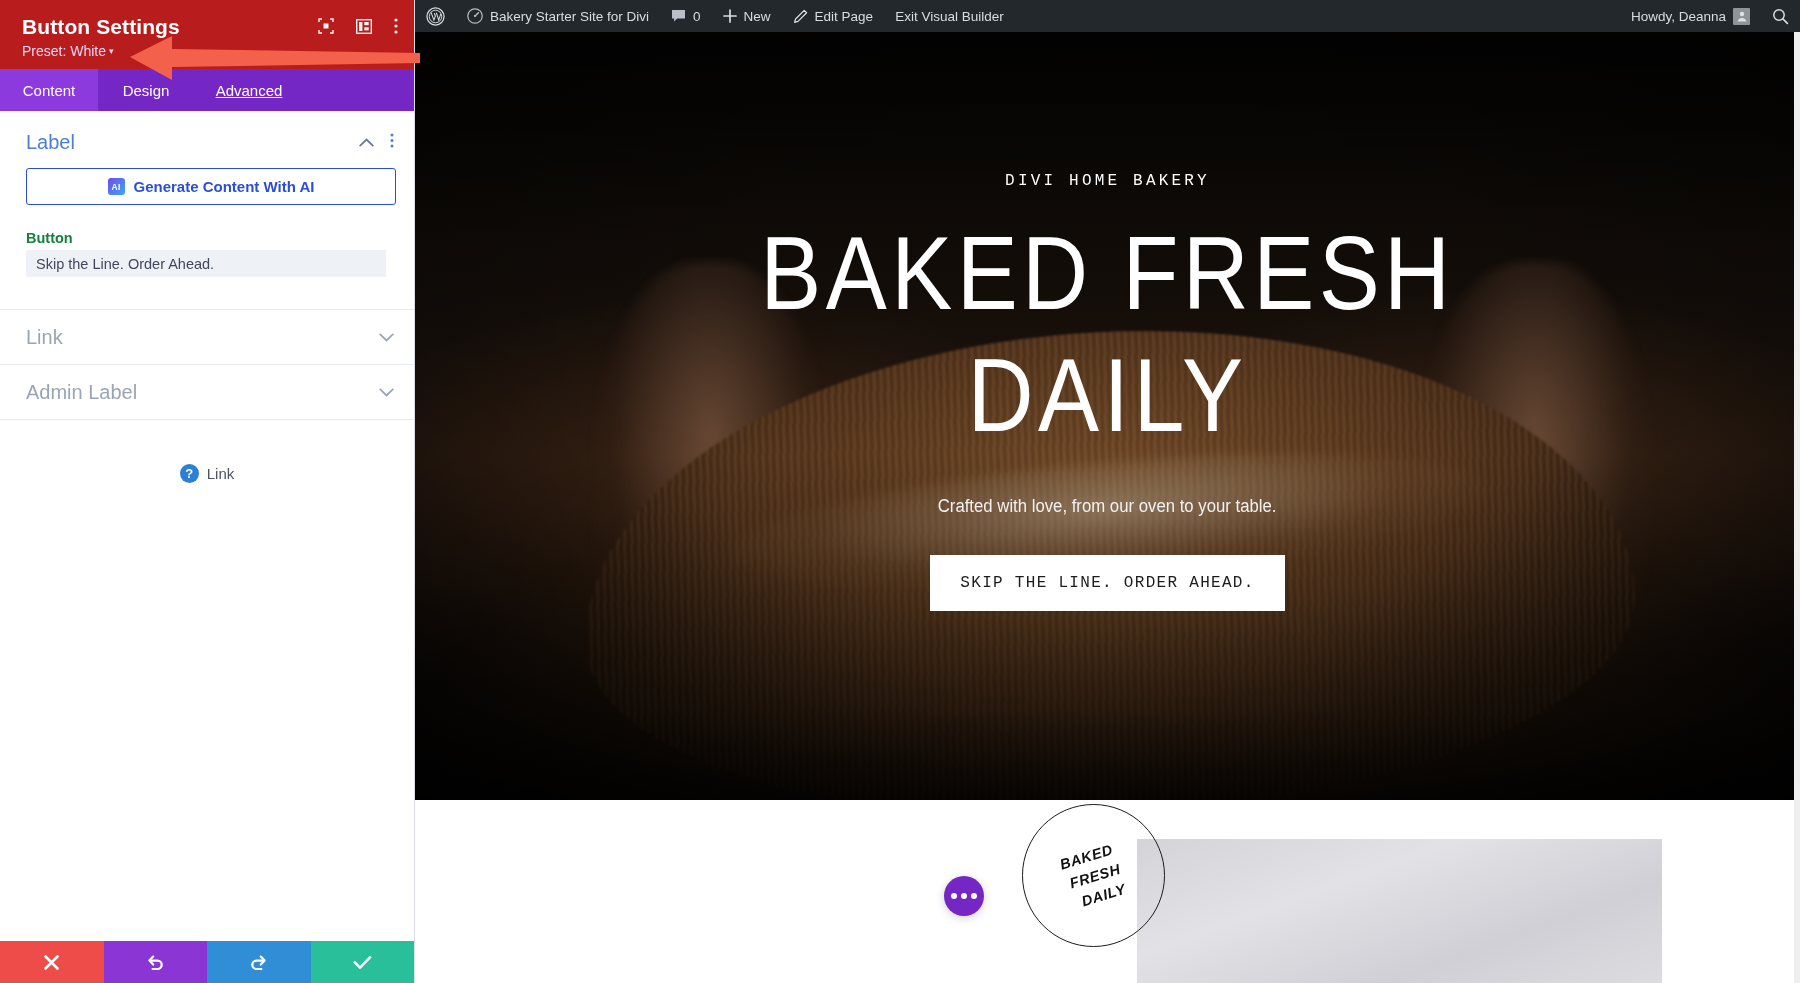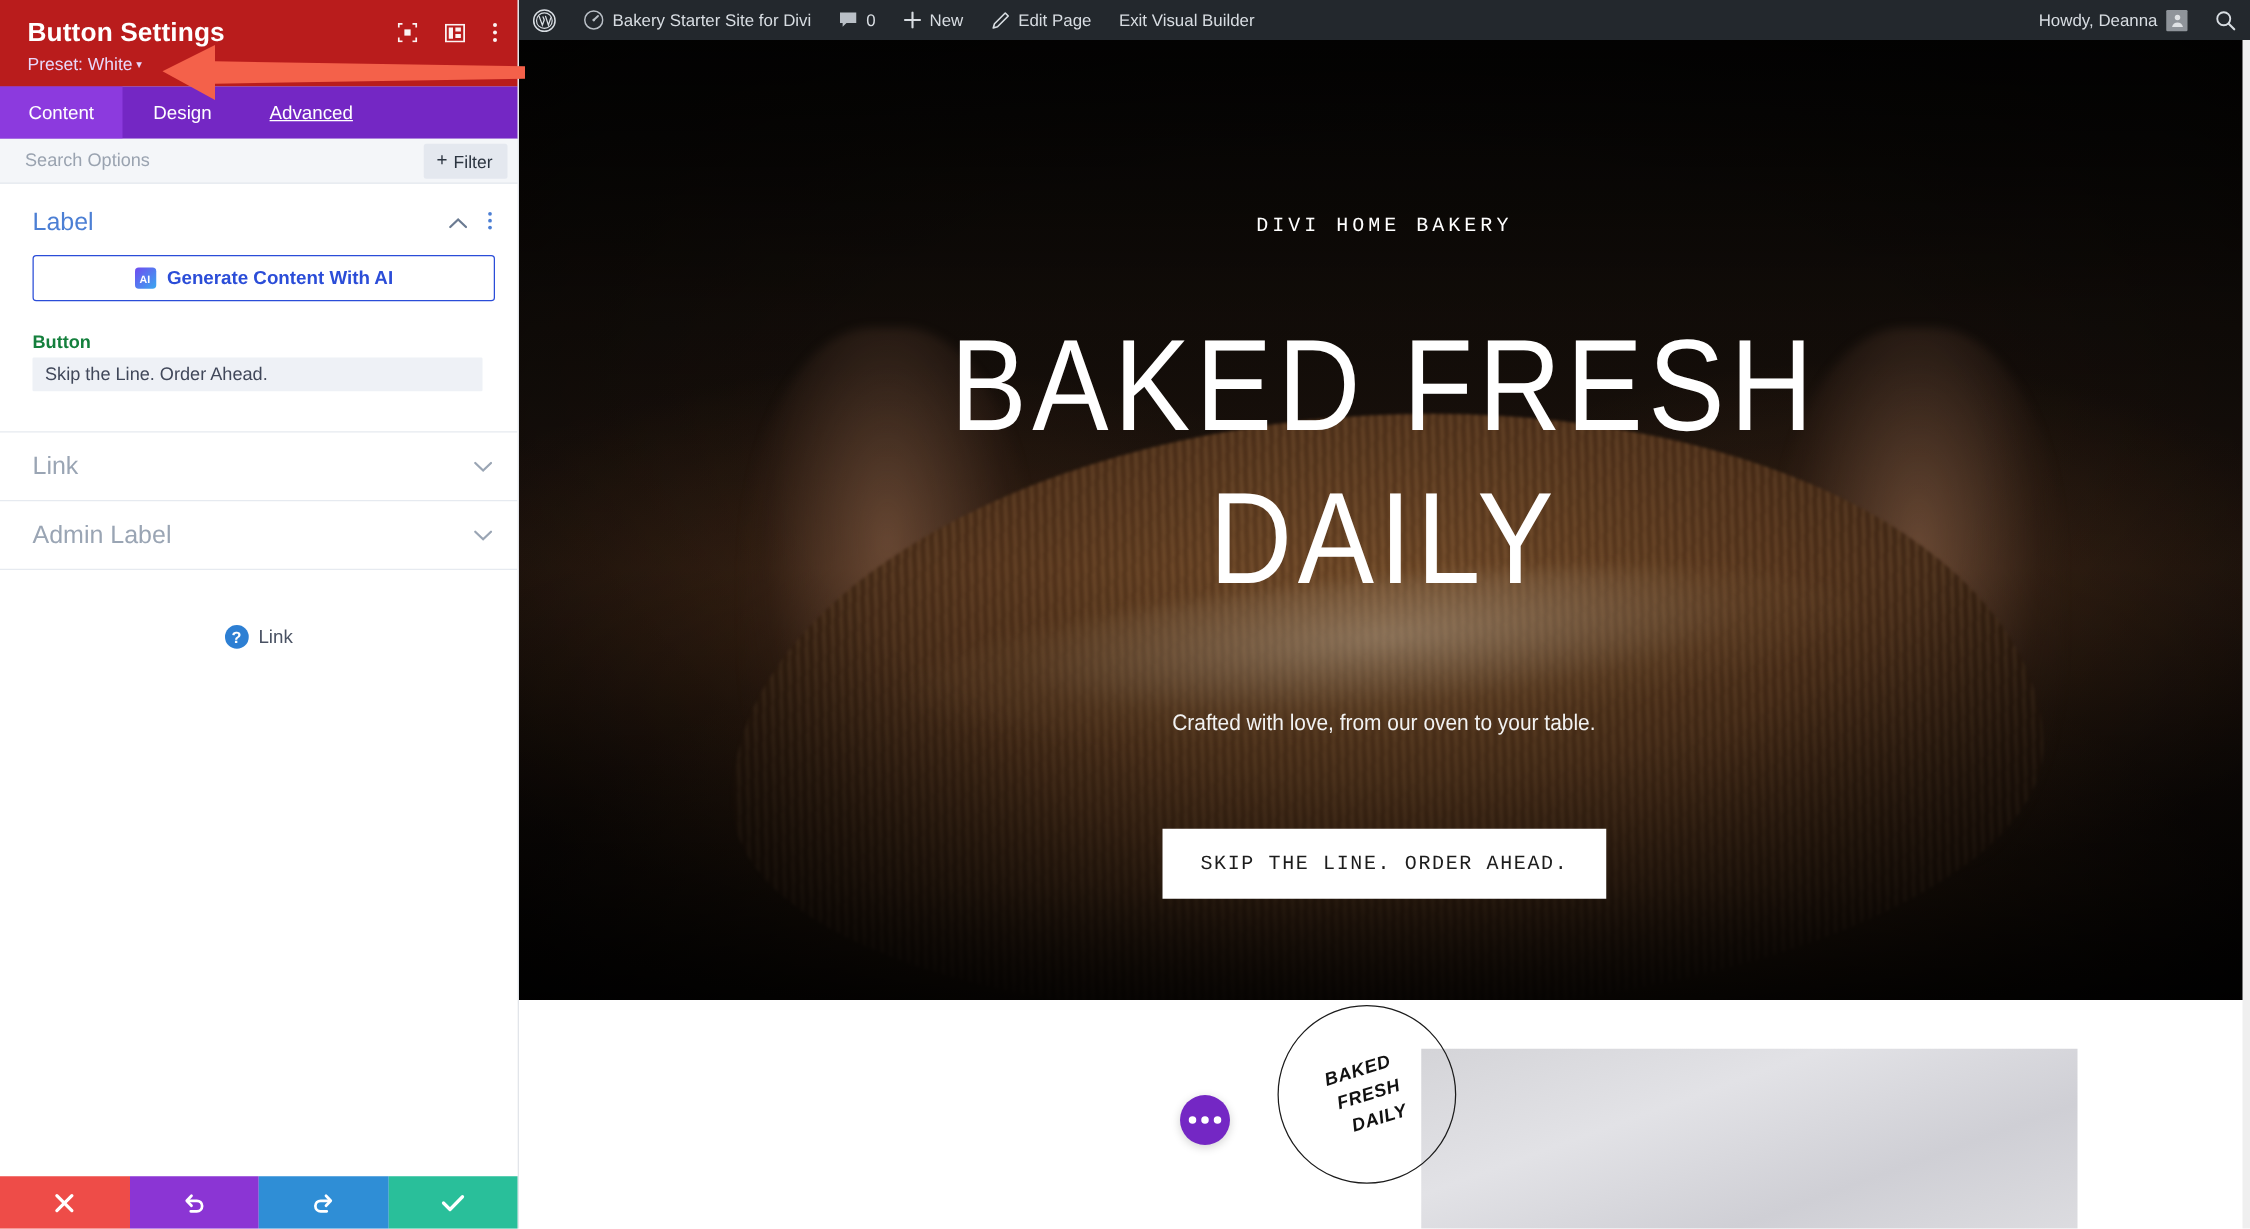--- a/index.html
+++ b/index.html
@@ -239,21 +239,20 @@
   .vignette {
     position: absolute; inset: 0;
     background:
       linear-gradient(180deg, rgba(0,0,0,.72) 0%, rgba(0,0,0,.25) 28%, rgba(0,0,0,.18) 55%, rgba(0,0,0,.55) 88%, rgba(0,0,0,.85) 100%),
       radial-gradient(ellipse 85% 80% at 50% 45%, rgba(0,0,0,0) 40%, rgba(0,0,0,.62) 100%);
   }
   .hero-content {
     position: absolute; inset: 0;
     display: flex; flex-direction: column; align-items: center;
     padding-top: 140px;
-    gap: 36px;
   }
   .eyebrow {
     color: #ffffff; font-size: 16px;
     font-family: "Liberation Mono", "DejaVu Sans Mono", monospace;
     letter-spacing: 3.2px;
   }
   .headline {
     color: #ffffff;
     font-family: "Liberation Sans Narrow", "Liberation Sans", sans-serif;
     font-size: 104px;
@@ -354,27 +353,20 @@
         </span>
       </div>
     </div>
 
     <nav class="tabs">
       <div class="tab active">Content</div>
       <div class="tab">Design</div>
       <div class="tab">Advanced</div>
     </nav>
 
-    <div class="searchbar">
-      <input class="search-input" type="text" placeholder="Search Options" style="">
-      <button class="filter-btn">
-        <span class="filter-plus">+</span>
-        <span>Filter</span>
-      </button>
-    </div>
 
     <div class="panel-body">
 
       
       <div class="section-head">
         <div class="section-title">Label</div>
         <div class="section-actions">
           <span class="chev">
             <svg width="15" height="9" viewBox="0 0 15 9">
                 <path d="M1.2 7.6L7.5 1.6l6.3 6" fill="none" stroke="#6b7b92" stroke-width="1.8" stroke-linecap="round"></path>

